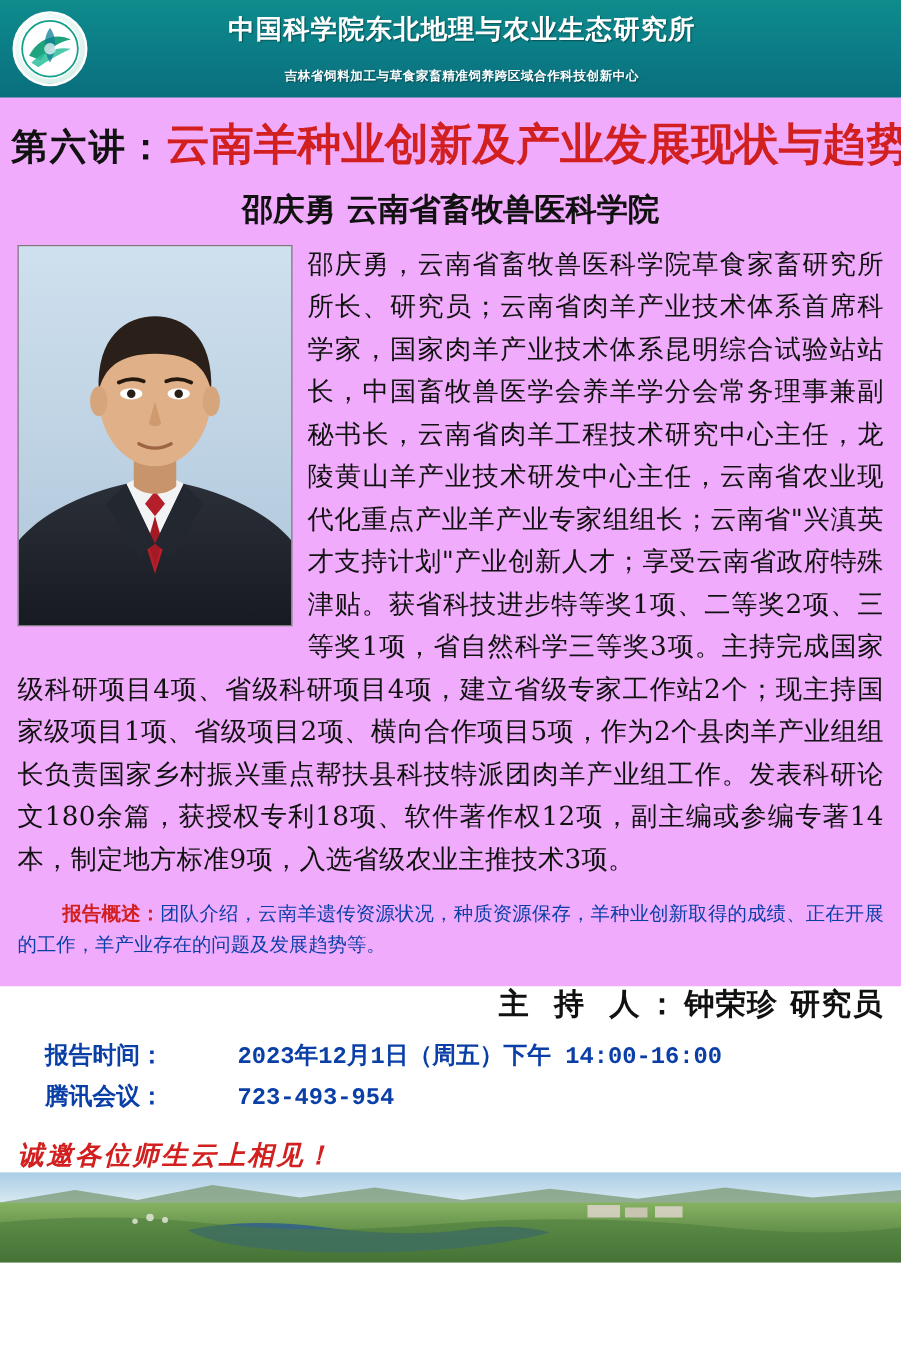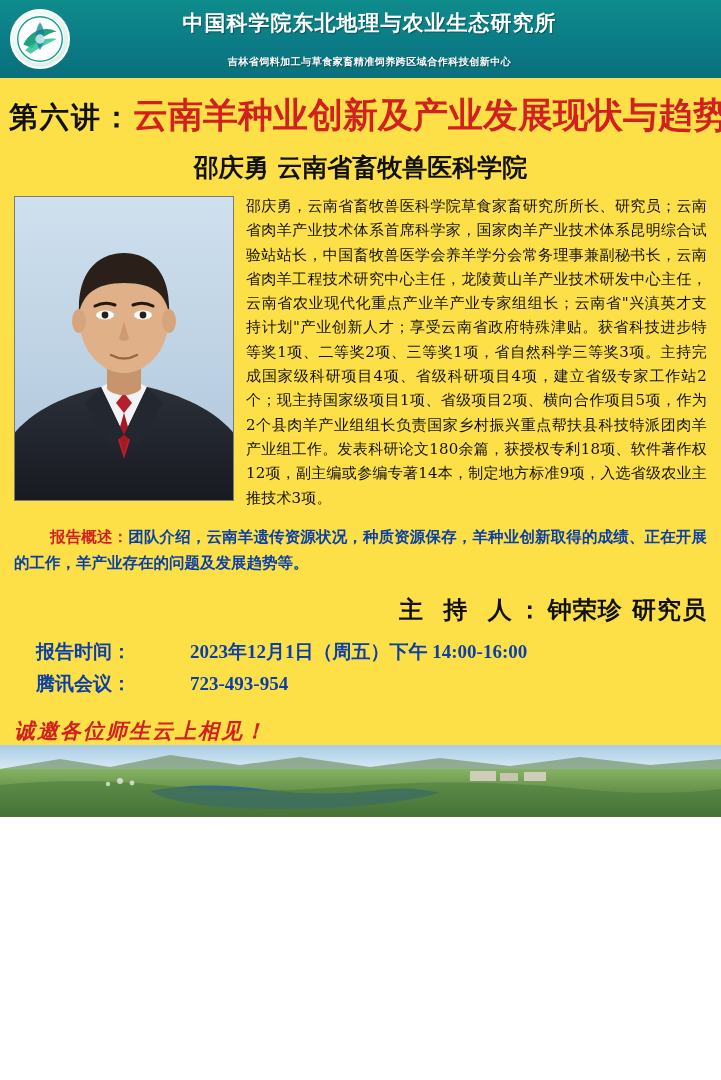--- a/index.html
+++ b/index.html
@@ -6,21 +6,21 @@
   body{
     width:721px;height:1080px;
     background:#ffffff;
     font-family:"Liberation Sans","DejaVu Sans",sans-serif;
     overflow:hidden;
     position:relative;
   }
   .poster{
     width:721px;height:789px;
     position:relative;
-    background:#fde047;
+    background:#f0abfc;
     display:flex;flex-direction:column;
   }
   
   .header{
     background:linear-gradient(180deg,#0f8c8c 0%,#0b7d86 50%,#0a6f7d 100%);
     height:78px;
     display:flex;align-items:center;
     padding:0 10px;
     position:relative;
     flex:0 0 auto;
@@ -75,56 +75,56 @@
     padding:6px 0 10px 0;
     flex:0 0 auto;
   }
   
   .body-wrap{
     padding:0 14px;
     flex:1 1 auto;
     position:relative;
   }
   .bio{
-    font-size:15px;line-height:1.62;color:#111;
+    font-size:21px;line-height:1.62;color:#111;
     text-align:justify;
     font-family:"DejaVu Serif","Liberation Serif",serif;
     letter-spacing:.2px;
   }
   .photo{
     float:left;
     width:218px;height:303px;
     margin:2px 12px 4px 0;
     border:1px solid #7a7a7a;
     background:linear-gradient(180deg,#c9d8e6 0%,#b8cbdc 100%);
     position:relative;overflow:hidden;
   }
   .photo svg{display:block;width:100%;height:100%;}
   .summary{
     margin-top:14px;
     font-size:15.5px;line-height:1.62;color:#111;
     text-align:justify;
     font-family:"DejaVu Serif","Liberation Serif",serif;
   }
   .summary .lbl{color:#d21f1f;font-weight:bold;margin-left:36px;}
-  .summary .txt{color:#0b3fa8;font-weight:bold;}
+  .summary .txt{color:#0b3fa8;font-weight:normal;}
   
   .host{
     text-align:right;
     margin-top:18px;
     font-size:24px;font-weight:bold;color:#111;
     font-family:"DejaVu Serif","Liberation Serif",serif;
     letter-spacing:1px;
   }
   .host .spaced{letter-spacing:6px;}
   .meta{
     margin-top:10px;
     padding-left:22px;
     color:#0b3fa8;font-weight:bold;
-    font-family:Liberation Serif, serif;
+    font-family:Liberation Mono, monospace;
     font-size:19px;line-height:1.7;
   }
   .meta-row{display:flex;}
   .meta-key{width:118px;flex:0 0 auto;}
   .meta-val{flex:1;margin-left:36px;}
   .invite{
     text-align:left;
     margin-top:16px;
     color:#d21f1f;font-weight:bold;font-size:21px;
     font-family:"DejaVu Serif","Liberation Serif",serif;

